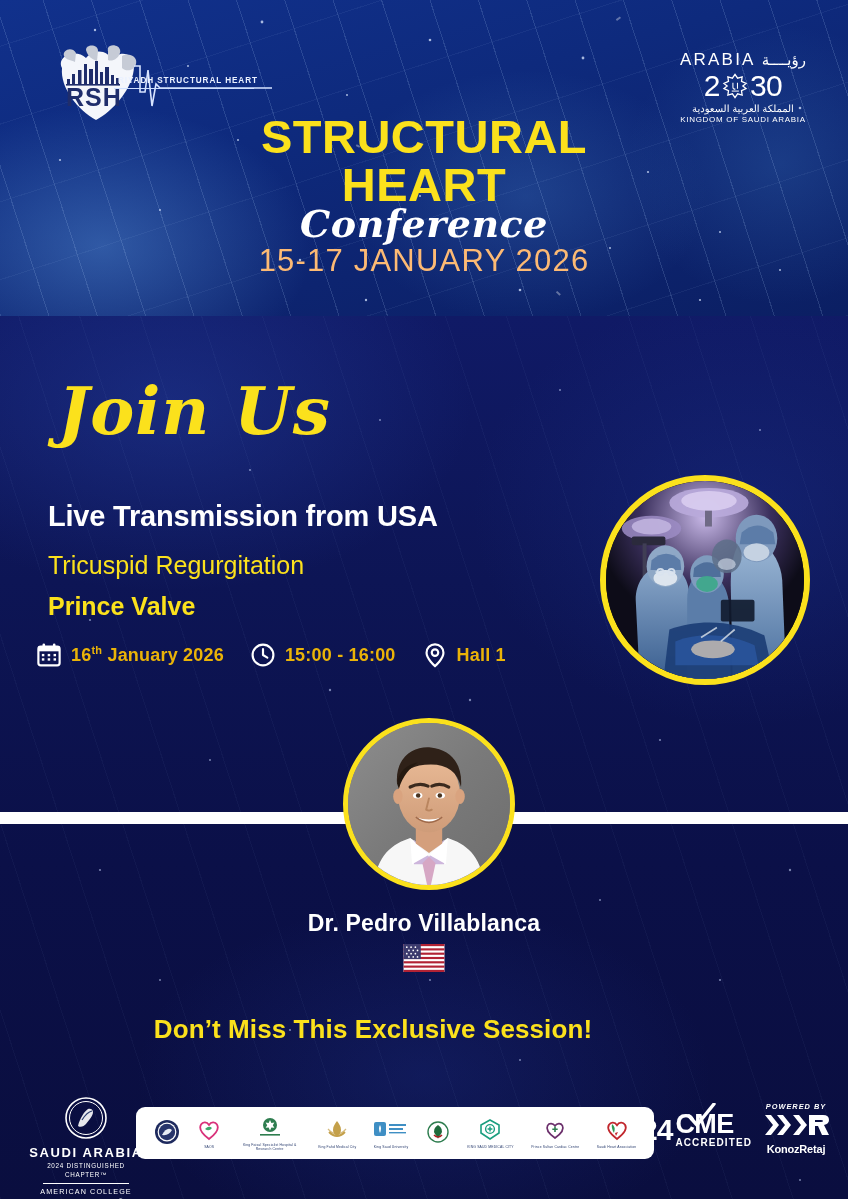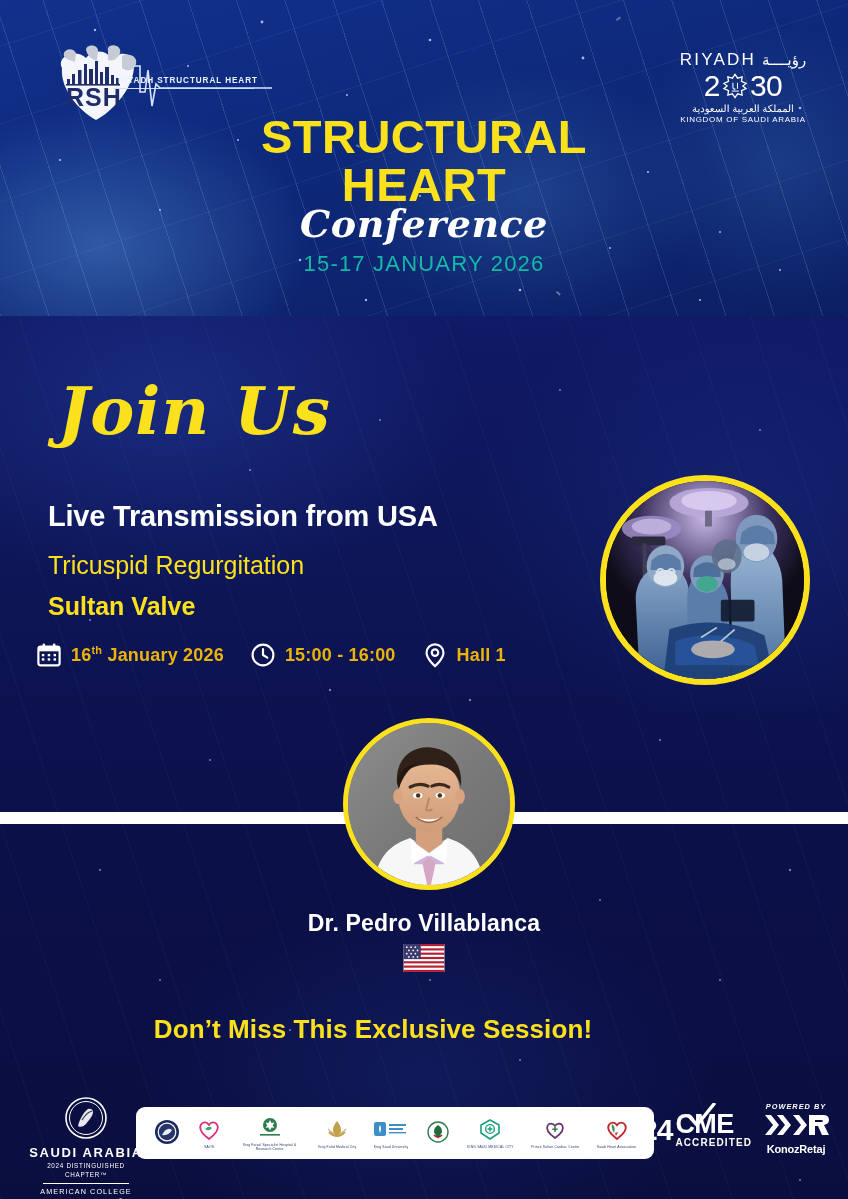--- a/index.html
+++ b/index.html
@@ -78,21 +78,21 @@
   }
   .t-heart {
     color:#fbe11c; font-size:47px; font-weight:bold; letter-spacing:.5px;
     line-height:1.02;
   }
   .t-conf {
     color:#ffffff; font-family:"DejaVu Serif", serif; font-style:italic; font-weight:bold;
     font-size:38px; line-height:1.0; margin-top:-4px; letter-spacing:.5px;
   }
   .t-dates {
-    color:#14b8a6; font-size:22px; font-weight:400; letter-spacing:1.2px; margin-top:8px;
+    color:#fdba74; font-size:31px; font-weight:400; letter-spacing:1.2px; margin-top:0;
   }
 
   
   .joinus {
     position:absolute; left:58px; top:378px;
     color:#fbe11c; font-family:"DejaVu Serif", serif; font-style:italic; font-weight:bold;
     font-size:66px; line-height:1; letter-spacing:1px;
   }
   .live-line {
     position:absolute; left:48px; top:500px;
@@ -273,21 +273,21 @@
       </g>
       <text x="24" y="62" font-family="Liberation Sans, sans-serif" font-size="25" font-weight="bold" fill="#1f2d6b" letter-spacing="1">RSH</text>
       <path d="M92 22 L98 22 L98 48 L103 48 L106 26 L110 62 L114 40 L118 44 L250 44" fill="none" stroke="#d8e4ff" stroke-width="1.6"></path>
     </g>
   </svg>
   <div class="rsh-name">RIYADH STRUCTURAL HEART</div>
   <div class="rsh-underline"></div>
 
   <div class="vision2030">
     <div class="v-top">
-      <span class="v-word">RIYADH</span>
+      <span class="v-word">ARABIA</span>
       <span class="v-ar">رؤيــــة</span>
     </div>
     <div class="v-num">
       <span class="v-n">2</span>
       <svg class="v-emblem" viewBox="0 0 40 40">
         <g fill="none" stroke="#ffffff" stroke-width="2">
           <path d="M20 2 L24 8 L31 6 L30 13 L37 16 L32 20 L37 24 L30 27 L31 34 L24 32 L20 38 L16 32 L9 34 L10 27 L3 24 L8 20 L3 16 L10 13 L9 6 L16 8 Z"></path>
         </g>
         <g fill="#ffffff">
           <path d="M16 15 l1.6 0 0 7 q0 2 2 2 l1 0 0 1.6 -1.6 0 q-3 0 -3 -3.2 Z"></path>
@@ -305,21 +305,21 @@
     <div class="t-struct">STRUCTURAL</div>
     <div class="t-heart">HEART</div>
     <div class="t-conf">Conference</div>
     <div class="t-dates">15-17 JANUARY  2026</div>
   </div>
 
   <div class="joinus">Join Us</div>
 
   <div class="live-line">Live Transmission from USA</div>
   <div class="topic1">Tricuspid Regurgitation</div>
-  <div class="topic2">Sultan Valve</div>
+  <div class="topic2">Prince Valve</div>
 
   <div class="info-row">
     <div class="info-item">
       <svg class="ico" viewBox="0 0 24 24">
         <rect x="2.2" y="4.2" width="19.6" height="17.4" rx="2.2" fill="none" stroke="#fff" stroke-width="2"></rect>
         <rect x="2.2" y="4.2" width="19.6" height="4.4" fill="#fff"></rect>
         <rect x="6" y="1.4" width="2.4" height="4.2" rx="1.2" fill="#fff"></rect>
         <rect x="15.6" y="1.4" width="2.4" height="4.2" rx="1.2" fill="#fff"></rect>
         <g fill="#fff">
           <rect x="5.4" y="11" width="2.3" height="2.2"></rect>

